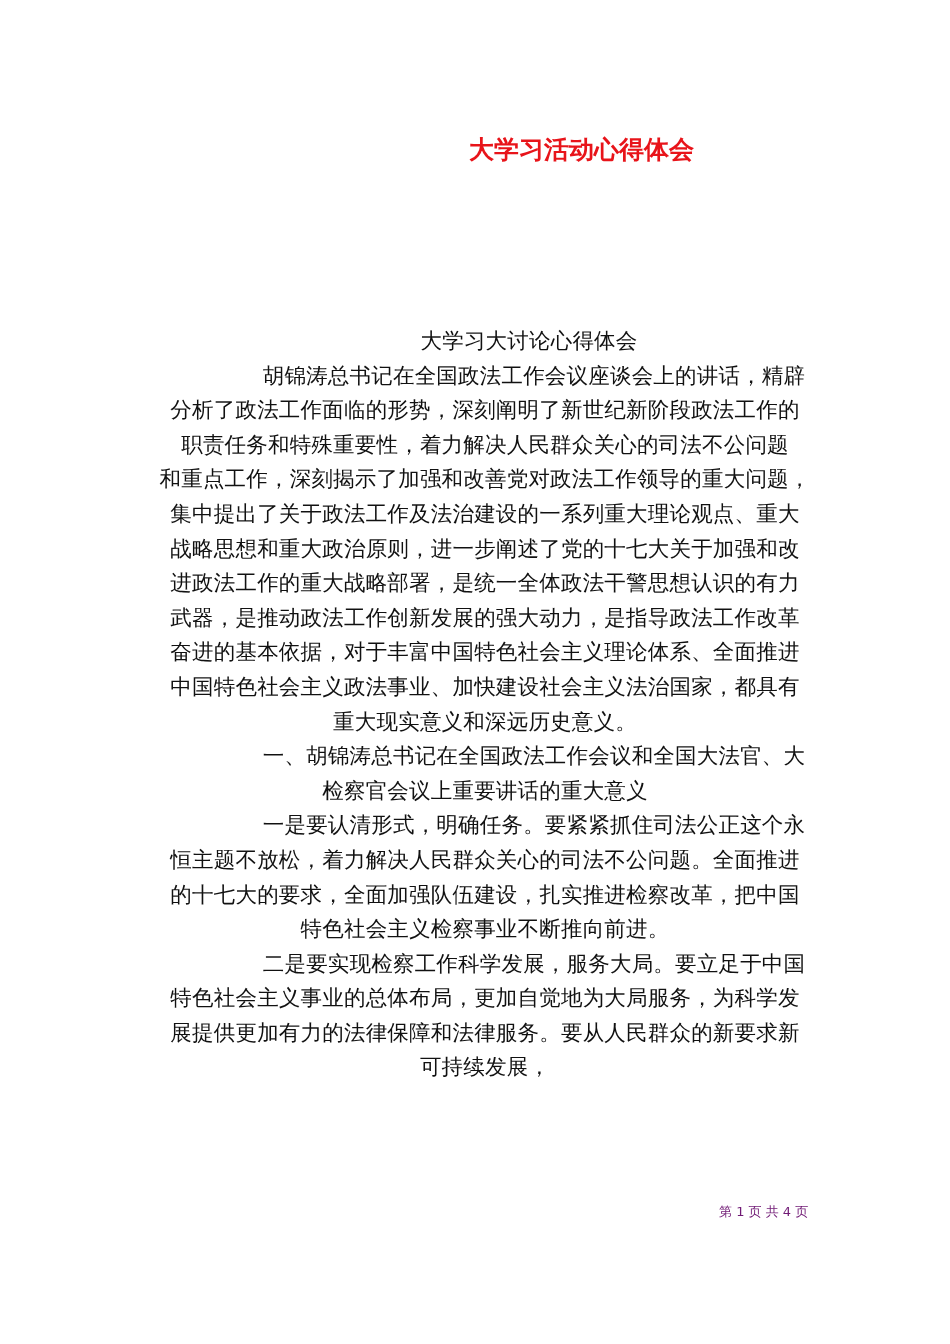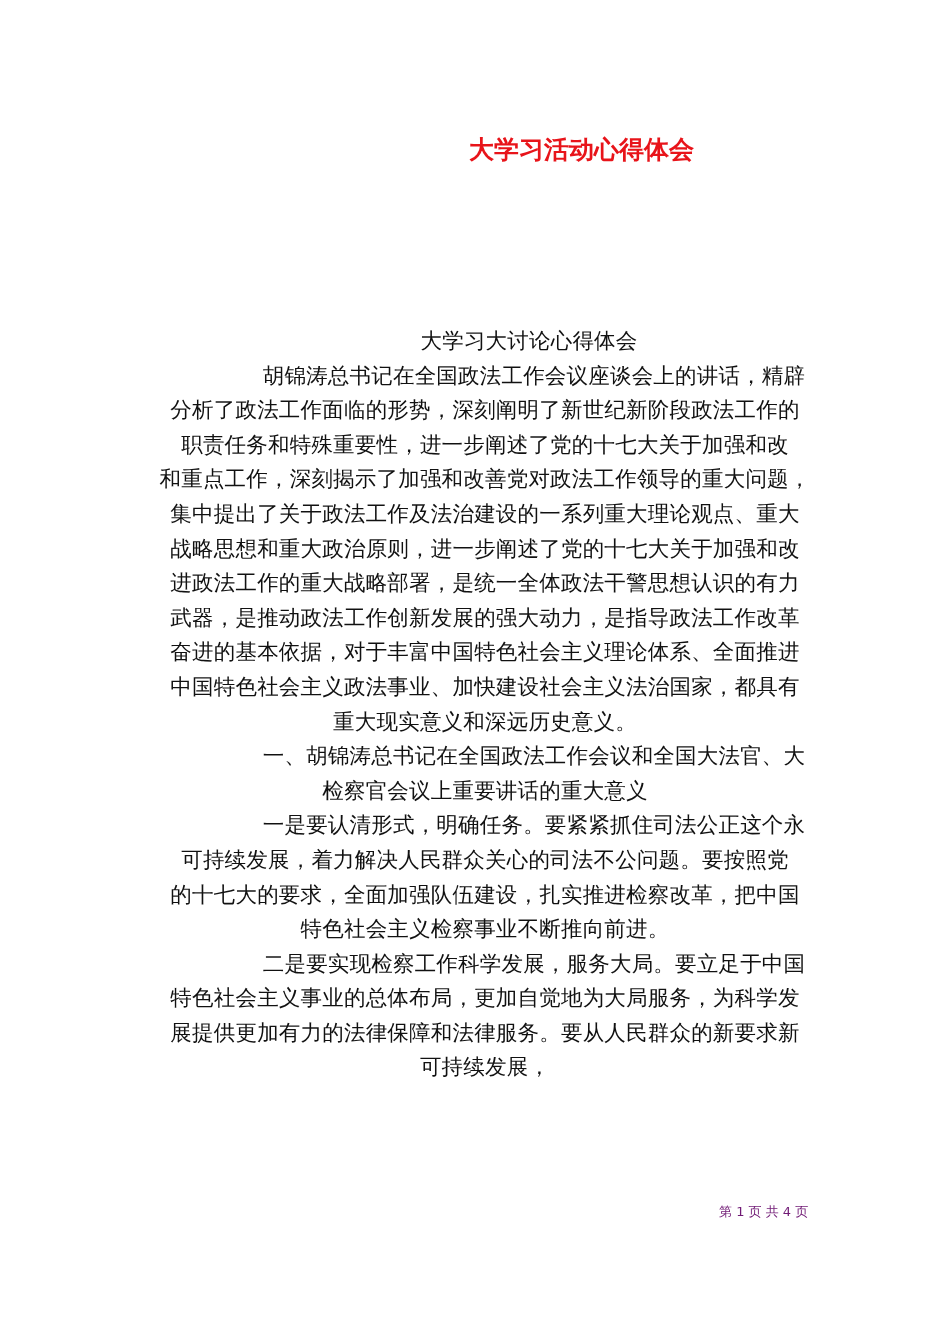--- a/index.html
+++ b/index.html
@@ -65,39 +65,39 @@
 
   <div class="doc-title">大学习活动心得体会</div>
 
   <div class="body-text">
 
     <div class="line indent-sub">大学习大讨论心得体会</div>
 
     <div>
       <div class="line indent-para">胡锦涛总书记在全国政法工作会议座谈会上的讲话，精辟</div>
       <div class="line">分析了政法工作面临的形势，深刻阐明了新世纪新阶段政法工作的</div>
-      <div class="line">职责任务和特殊重要性，进一步阐述了党的十七大关于加强和改</div>
+      <div class="line">职责任务和特殊重要性，着力解决人民群众关心的司法不公问题</div>
       <div class="line">和重点工作，深刻揭示了加强和改善党对政法工作领导的重大问题，</div>
       <div class="line">集中提出了关于政法工作及法治建设的一系列重大理论观点、重大</div>
       <div class="line">战略思想和重大政治原则，进一步阐述了党的十七大关于加强和改</div>
       <div class="line">进政法工作的重大战略部署，是统一全体政法干警思想认识的有力</div>
       <div class="line">武器，是推动政法工作创新发展的强大动力，是指导政法工作改革</div>
       <div class="line">奋进的基本依据，对于丰富中国特色社会主义理论体系、全面推进</div>
       <div class="line">中国特色社会主义政法事业、加快建设社会主义法治国家，都具有</div>
       <div class="line">重大现实意义和深远历史意义。</div>
     </div>
 
     <div>
       <div class="line indent-para">一、胡锦涛总书记在全国政法工作会议和全国大法官、大</div>
       <div class="line">检察官会议上重要讲话的重大意义</div>
     </div>
 
     <div>
       <div class="line indent-para">一是要认清形式，明确任务。要紧紧抓住司法公正这个永</div>
-      <div class="line">可持续发展，着力解决人民群众关心的司法不公问题。要按照党</div>
+      <div class="line">恒主题不放松，着力解决人民群众关心的司法不公问题。全面推进</div>
       <div class="line">的十七大的要求，全面加强队伍建设，扎实推进检察改革，把中国</div>
       <div class="line">特色社会主义检察事业不断推向前进。</div>
     </div>
 
     <div>
       <div class="line indent-para">二是要实现检察工作科学发展，服务大局。要立足于中国</div>
       <div class="line">特色社会主义事业的总体布局，更加自觉地为大局服务，为科学发</div>
       <div class="line">展提供更加有力的法律保障和法律服务。要从人民群众的新要求新</div>
       <div class="line">可持续发展，</div>
     </div>

